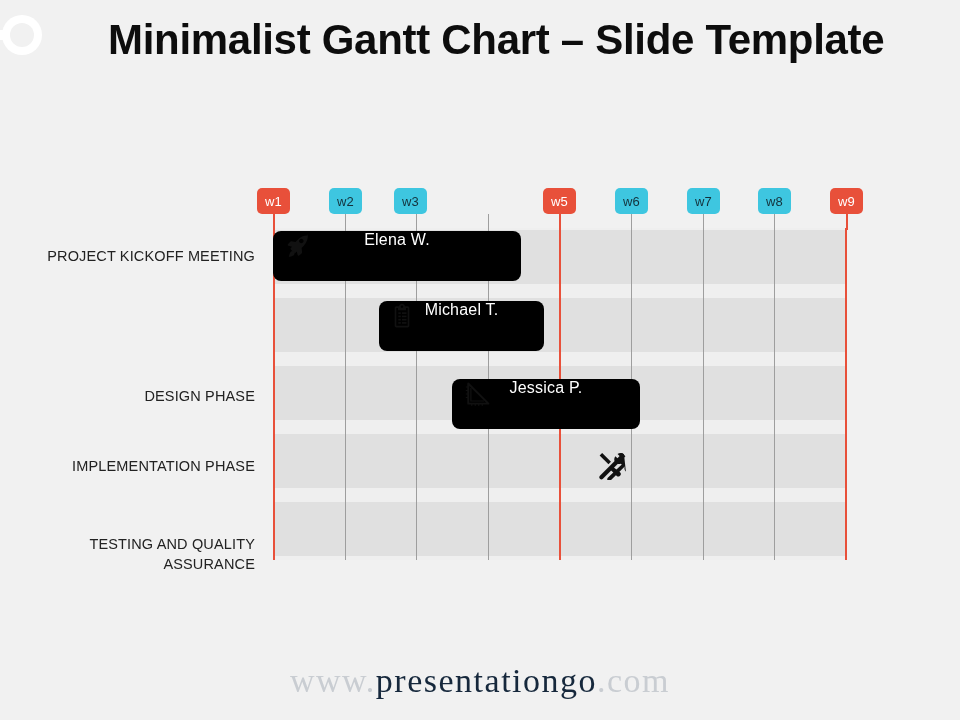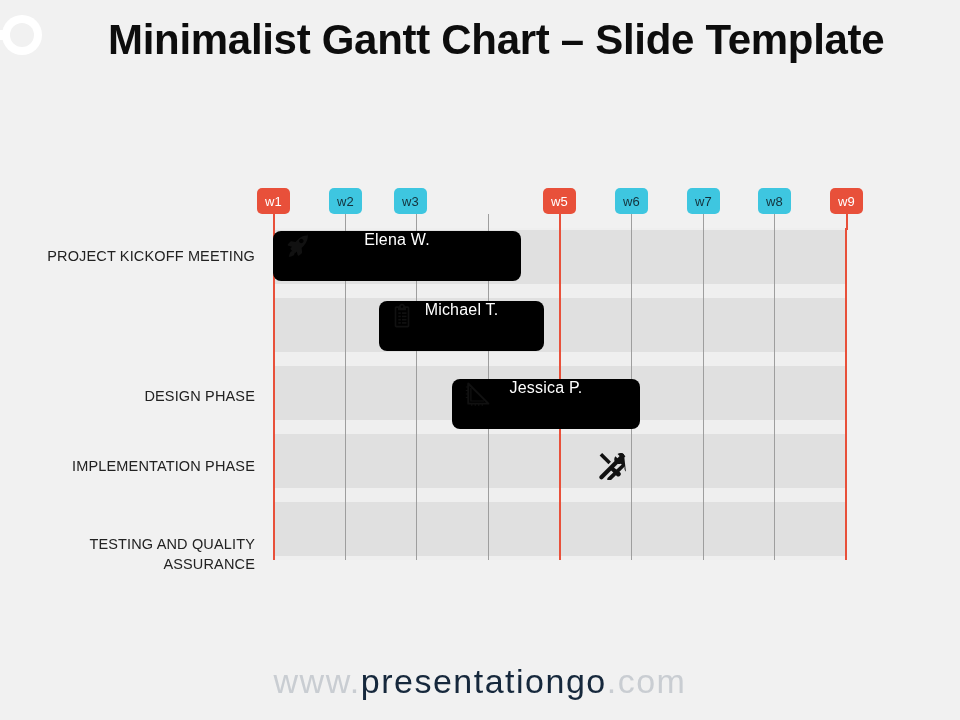--- a/index.html
+++ b/index.html
@@ -158,21 +158,21 @@
 
   
   #footer-url {
     position: absolute;
     left: 0;
     top: 662px;
     width: 960px;
     text-align: center;
     font-size: 34px;
     letter-spacing: 1.5px;
-    font-family: Liberation Sans, sans-serif;
+    font-family: Liberation Serif, serif;
     white-space: nowrap;
   }
   #footer-url .dim { color: #c9cdd2; }
   #footer-url .brand { color: #16283c; }
 </style>
 </head>
 <body>
 
 <svg id="watermark-logo" viewBox="0 0 80 56">
   <g fill="#ffffff">

